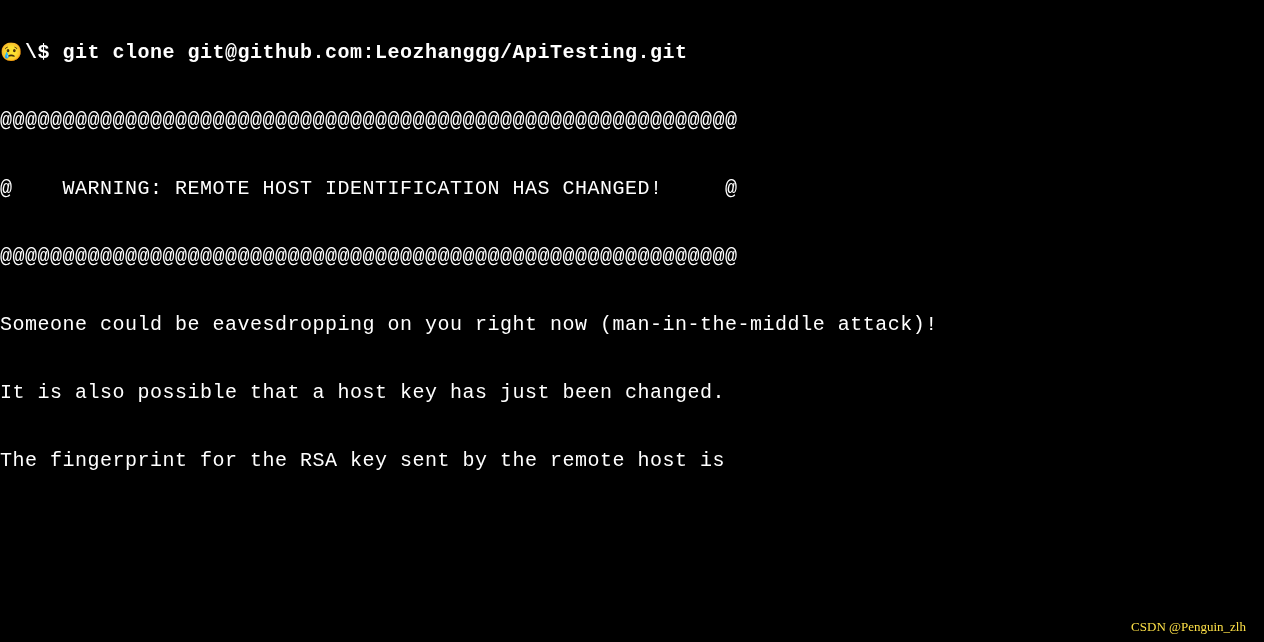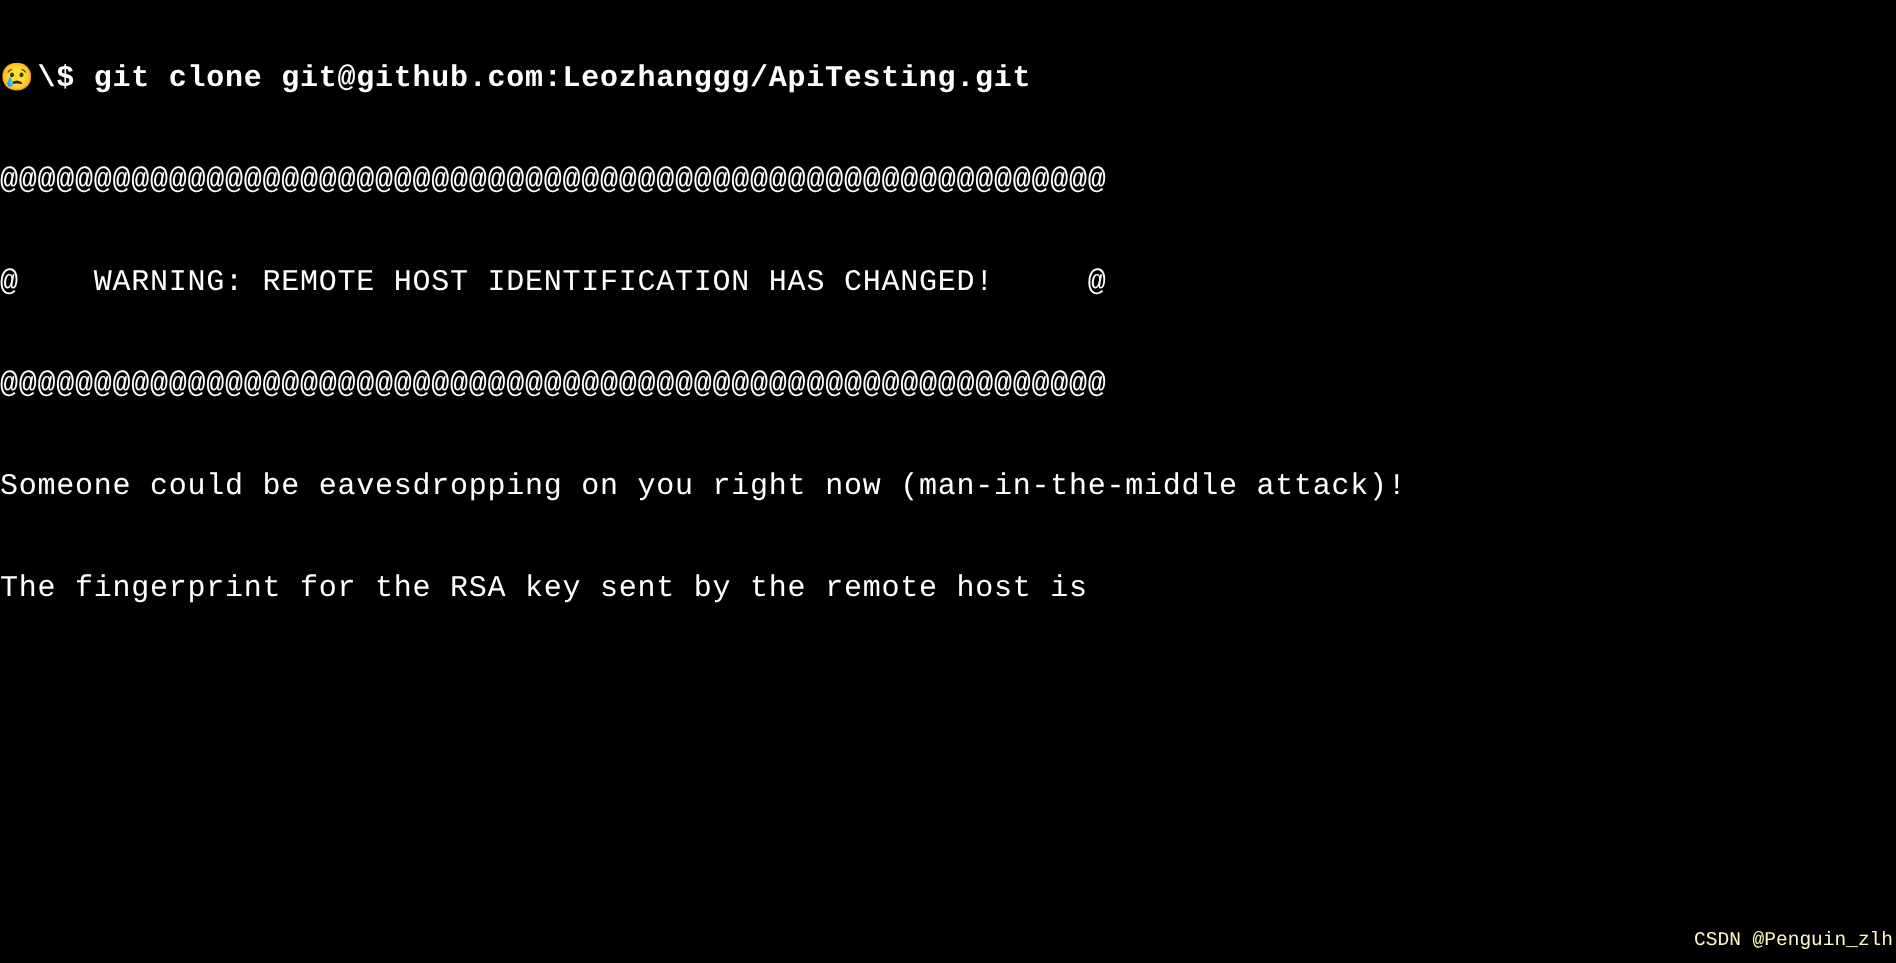--- a/index.html
+++ b/index.html
@@ -28,39 +28,40 @@
       align-items: center;
       font-weight: bold;
     }
     .emoji-icon {
       font-size: 18px;
       margin-right: 2px;
     }
     .watermark {
       position: absolute;
       bottom: 4px;
-      right: 2px;
+      right: 18px;
       font-size: 13px;
-      color: #fef9c3;
-      font-family: Liberation Mono, monospace;
+      color: #fde047;
+      font-family: Liberation Serif, serif;
       letter-spacing: 0;
     }
     .line {
       display: block;
     }
   </style>
 </head>
 <body>
 
 <div class="terminal">
 <span class="line prompt-line"><span class="emoji-icon">😢</span><span>\$</span> <span>git clone git@github.com:Leozhanggg/ApiTesting.git</span></span>
 <span class="line">@@@@@@@@@@@@@@@@@@@@@@@@@@@@@@@@@@@@@@@@@@@@@@@@@@@@@@@@@@@</span>
 <span class="line">@    WARNING: REMOTE HOST IDENTIFICATION HAS CHANGED!     @</span>
 <span class="line">@@@@@@@@@@@@@@@@@@@@@@@@@@@@@@@@@@@@@@@@@@@@@@@@@@@@@@@@@@@</span>
 <span class="line">Someone could be eavesdropping on you right now (man-in-the-middle attack)!</span>
+<span class="line">It is also possible that a host key has just been changed.</span>
 <span class="line">The fingerprint for the RSA key sent by the remote host is</span>
 
 
 
 
 
 
 
 <span class="line"></span>
 

